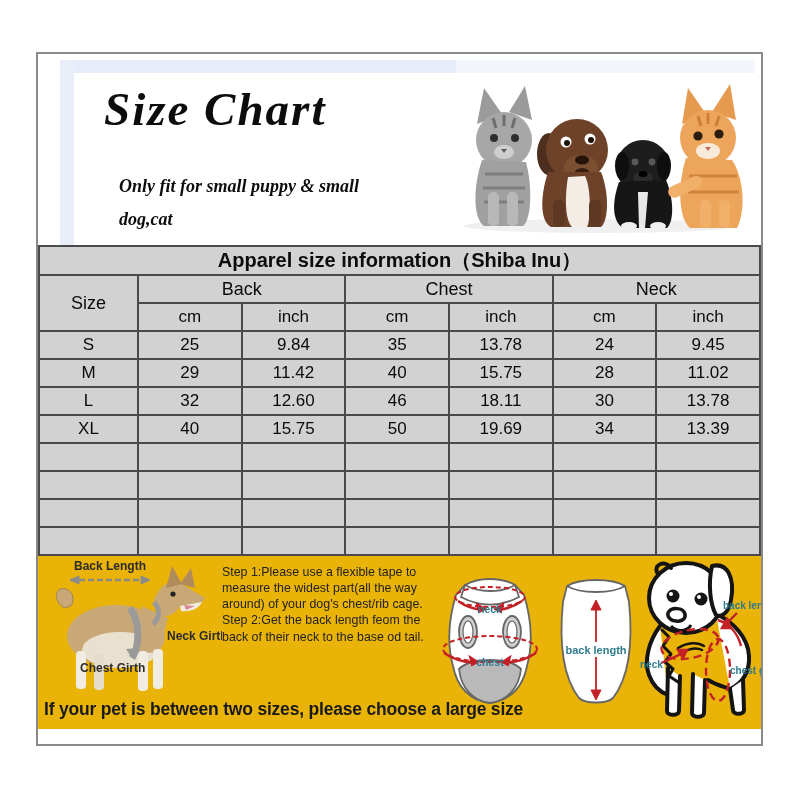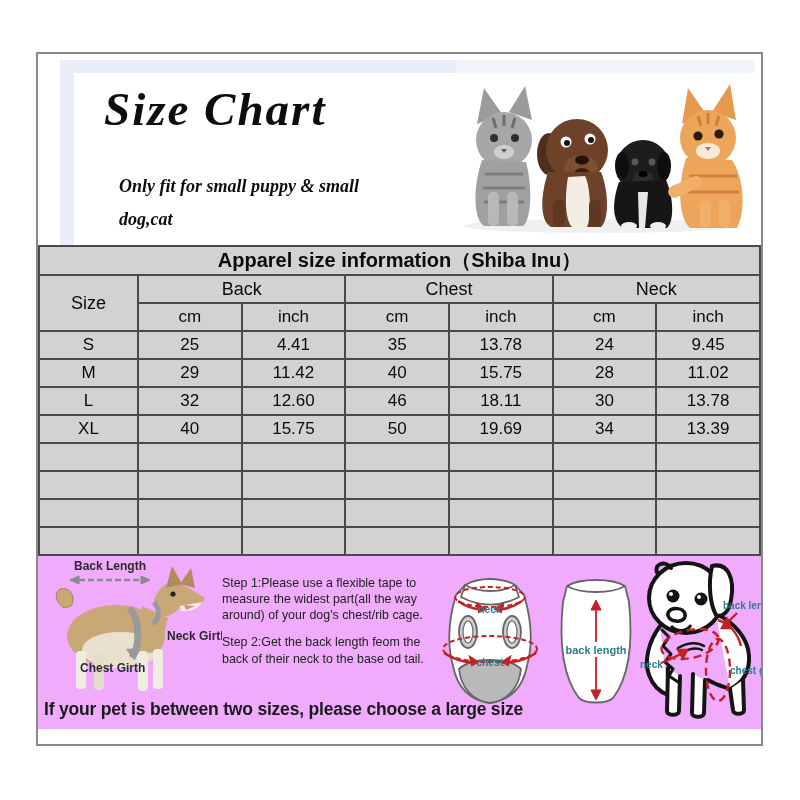--- a/index.html
+++ b/index.html
@@ -35,25 +35,25 @@
     border-collapse:collapse;width:100%;table-layout:fixed;
     font-size:17px;color:#0b0b0b;padding-left:40px;
   }
   table.size-table td{
     background:#d2d2d2;border:2px solid #4a4a4a;text-align:center;
     height:26px;padding:0;overflow:hidden;white-space:nowrap;
   }
   td.title-cell{height:42px;font-size:20px;font-weight:bold;}
   td.group-cell,td.size-head{font-size:18px;}
   
-  .bottom{position:relative;height:173px;background:#f0abfc;}
+  .bottom{position:relative;height:173px;background:#eab308;}
   .measure-dog{position:absolute;left:4px;top:0px;}
   .measure-text{position:absolute;left:184px;top:8px;width:208px;}
   .measure-heading{font-size:15.5px;font-weight:bold;color:#1a1a1a;}
-  .measure-step{font-size:12.4px;line-height:1.3;color:#222;margin-top:11px;}
+  .measure-step{font-size:12.4px;line-height:1.3;color:#222;margin-top:0;}
   .garment-front{position:absolute;left:396px;top:12px;}
   .garment-back{position:absolute;left:512px;top:14px;}
   .puppy{position:absolute;left:600px;top:0px;}
   .footer-note{
     position:absolute;left:6px;bottom:9px;font-size:17.5px;font-weight:bold;
     color:#1a1a1a;white-space:nowrap;letter-spacing:-0.2px;
   }
   svg text{font-family:"Liberation Sans", sans-serif;}
 </style>
 </head>
@@ -163,21 +163,21 @@
         <td>cm</td>
         <td>inch</td>
         <td>cm</td>
         <td>inch</td>
         <td>cm</td>
         <td>inch</td>
       </tr>
       <tr>
         <td>S</td>
         <td>25</td>
-        <td>4.41</td>
+        <td>9.84</td>
         <td>35</td>
         <td>13.78</td>
         <td>24</td>
         <td>9.45</td>
       </tr>
       <tr>
         <td>M</td>
         <td>29</td>
         <td>11.42</td>
         <td>40</td>

